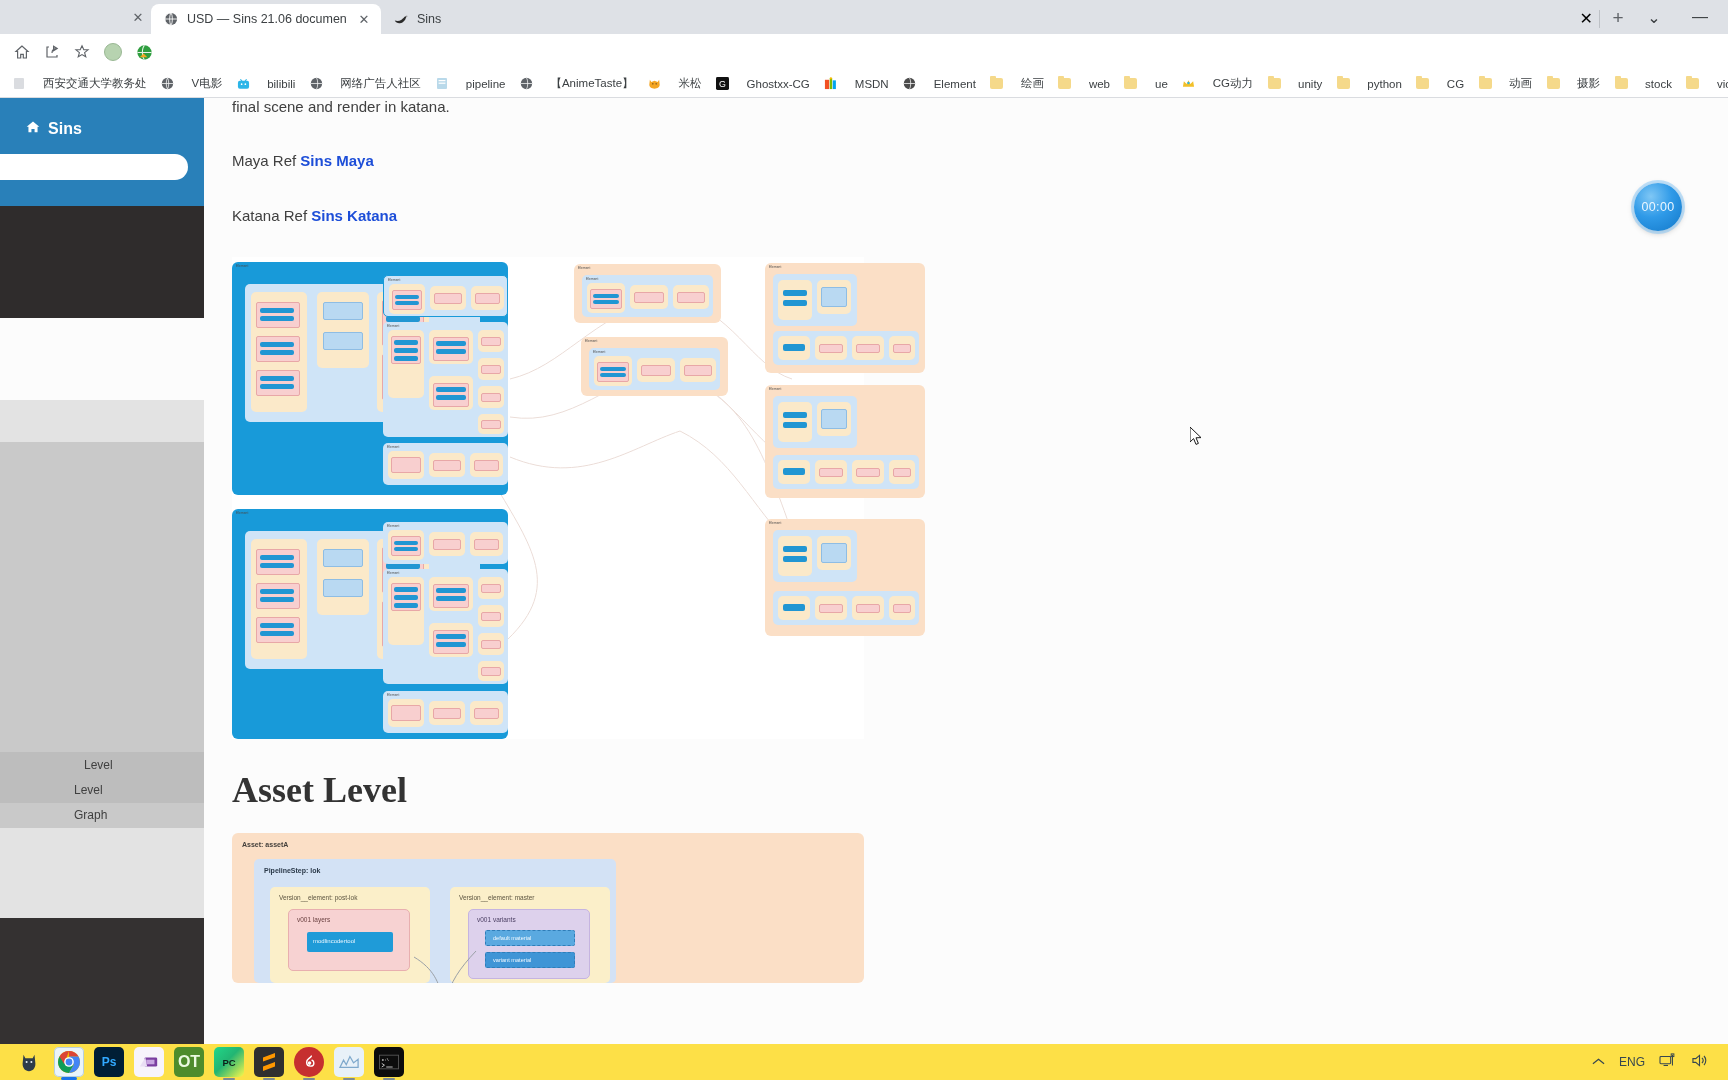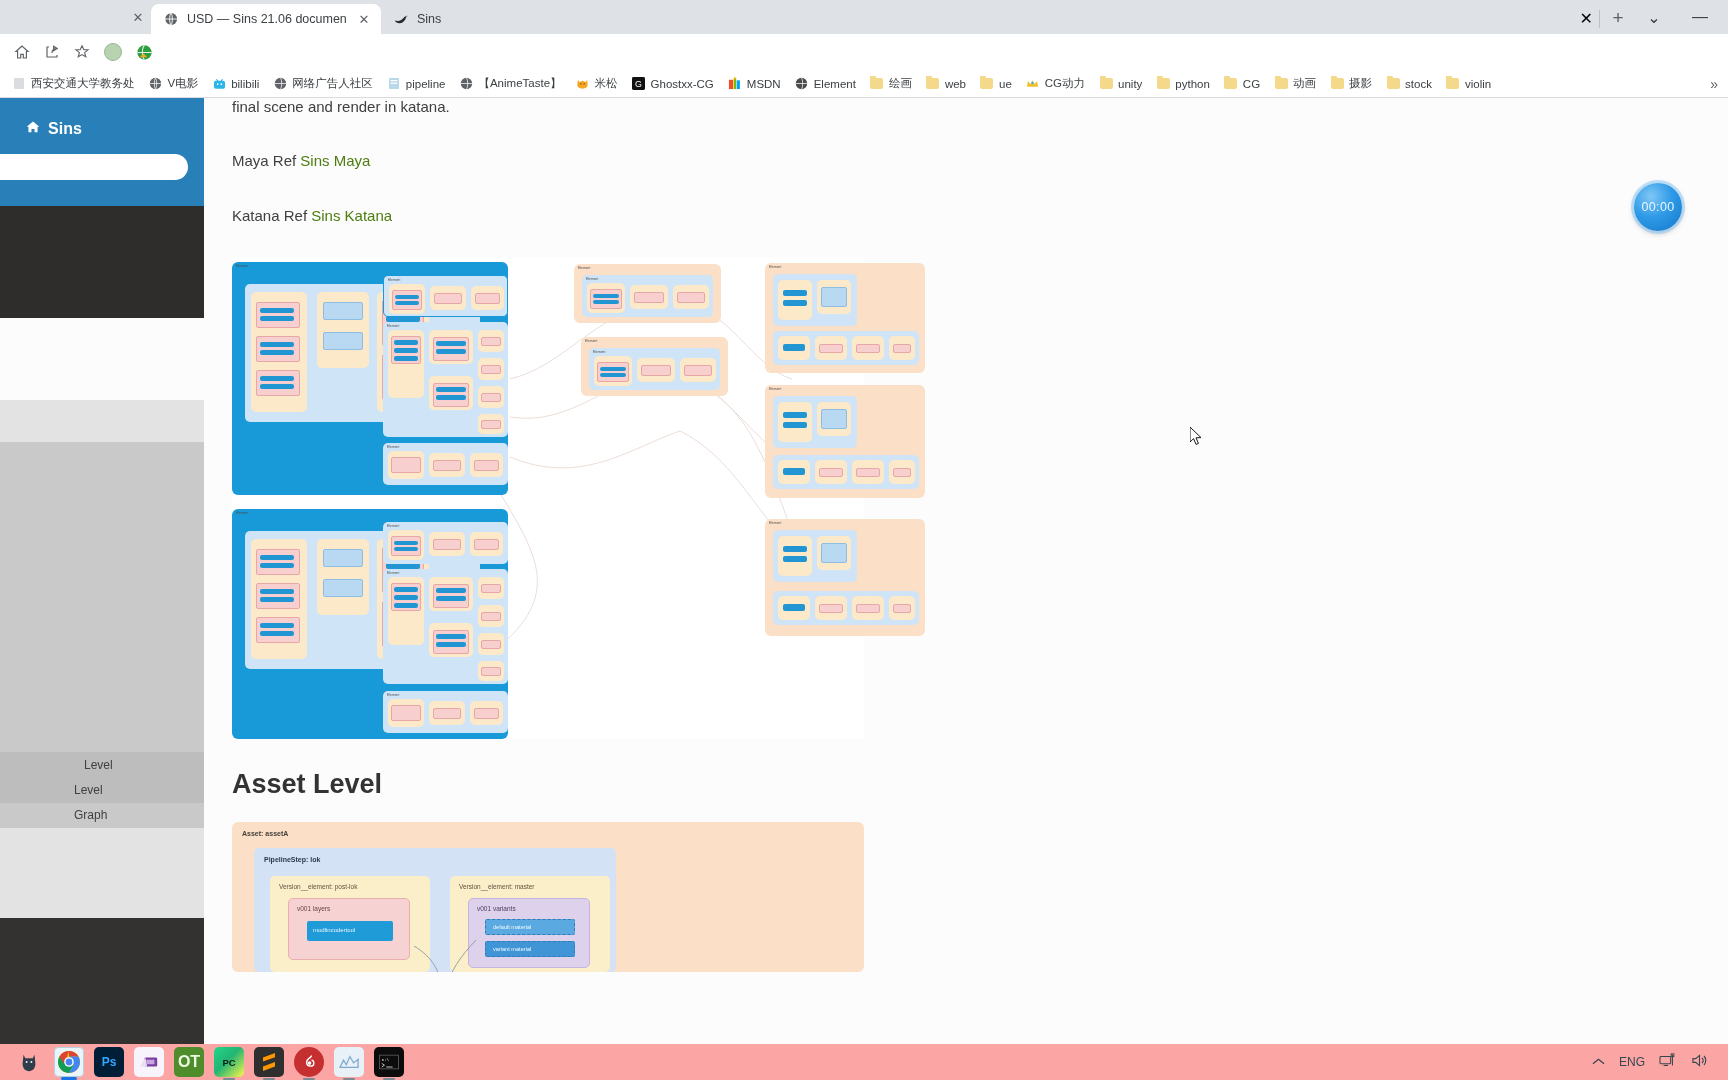--- a/index.html
+++ b/index.html
@@ -54,21 +54,21 @@
   }
   .omnibox .url { flex:1; white-space:nowrap; overflow:hidden; }
   .tb-right { display:flex; align-items:center; gap:2px; }
   .avatar-dot { width:18px; height:18px; border-radius:50%; background:#b7d3b0; border:1px solid #9ab894; margin:0 6px;}
 
   .bookmarks {
     height: 28px; background:#ffffff; display:flex; align-items:center;
     gap: 2px; padding: 0 6px; border-bottom: 1px solid #dadce0;
     font-size: 11.5px; color:#3c4043; overflow:hidden; white-space:nowrap;
   }
-  .bm { display:flex; align-items:center; gap:5px; padding: 2px 6px; border-radius:4px; flex:0 0 auto;}
+  .bm { display:flex; align-items:center; gap:17px; padding: 2px 6px; border-radius:4px; flex:0 0 auto;}
   .bm .bi { width:14px; height:14px; flex:0 0 14px; display:flex; align-items:center; justify-content:center;}
   .folder-ico { width:13px; height:11px; background:#f5d98a; border-radius:1px 2px 2px 2px; position:relative;}
   .folder-ico:before{content:'';position:absolute;left:0;top:-2px;width:6px;height:3px;background:#f5d98a;border-radius:1px 1px 0 0;}
   .bm-overflow { margin-left:auto; color:#5f6368; font-size:14px; padding-right:4px;}
 
   
   .viewport { position:relative; width:1728px; height:947px; background:#fcfcfc; overflow:hidden;}
 
   
   .docs-sidebar {
@@ -93,24 +93,24 @@
   .sb-txt { position:absolute; font-size:12px; color:#404040; left:180px; white-space:nowrap;}
 
   
   .content {
     position:absolute; left:204px; top:0; width:728px; height:947px;
     background:#fcfcfc; padding: 0 0 0 0;
   }
   .content-inner { padding: 0 58px 0 28px; }
   .para { font-size:15px; color:#404040; line-height:1.75; margin: 0 0 28px 0;}
   .para.cut { margin-top:-10px; }
-  .para a { color:#4d7c0f; text-decoration:none;}
+  .para a { color:#1d4ed8; text-decoration:none;font-weight:bold;}
   h2.section-title {
-    font-family:Liberation Sans, sans-serif;
-    font-size: 27px; color:#333; font-weight:bold; margin: 30px 0 22px 0;
+    font-family:Liberation Serif, serif;
+    font-size: 36px; color:#333; font-weight:bold; margin: 30px 0 22px 0;
   }
 
   
   .diagram-wrap { position:relative; width:632px; height:482px; background:#ffffff; margin-bottom: 8px;}
   .dbox { position:absolute; border-radius:6px; }
   .blue-stage { background:#189AD9; }
   .peach-stage { background:#fbdfc6; }
   .inner-blue { background:#cfe4f7; border-radius:5px;}
   .inner-peach { background:#fbe9c9; border-radius:5px;}
   .tinylabel { position:absolute; left:4px; top:2px; font-size:3.2px; color:#4a4a4a; letter-spacing:.1px; white-space:nowrap;}
@@ -133,21 +133,21 @@
     display:flex; align-items:center; justify-content:center;
     color:#eaf6ff; font-size:12.5px; letter-spacing:.3px;
   }
 
   
   .cursor { position:absolute; left:1190px; top:329px; width:12px; height:19px; pointer-events:none;}
 
   
   .taskbar {
     position:absolute; left:0; bottom:0; width:1728px; height:36px;
-    background:#fca5a5; display:flex; align-items:center; padding: 0 6px;
+    background:#fde047; display:flex; align-items:center; padding: 0 6px;
   }
   .tk-items { display:flex; align-items:center; gap: 10px; padding-left: 8px;}
   .tk {
     width:30px; height:30px; border-radius:5px; position:relative;
     display:flex; align-items:center; justify-content:center;
     font-size:13px; font-weight:bold; color:#fff;
   }
   .tk.running:after {
     content:''; position:absolute; bottom:-3px; left:9px; width:12px; height:2.5px;
     background:#7b8a92; border-radius:2px;

